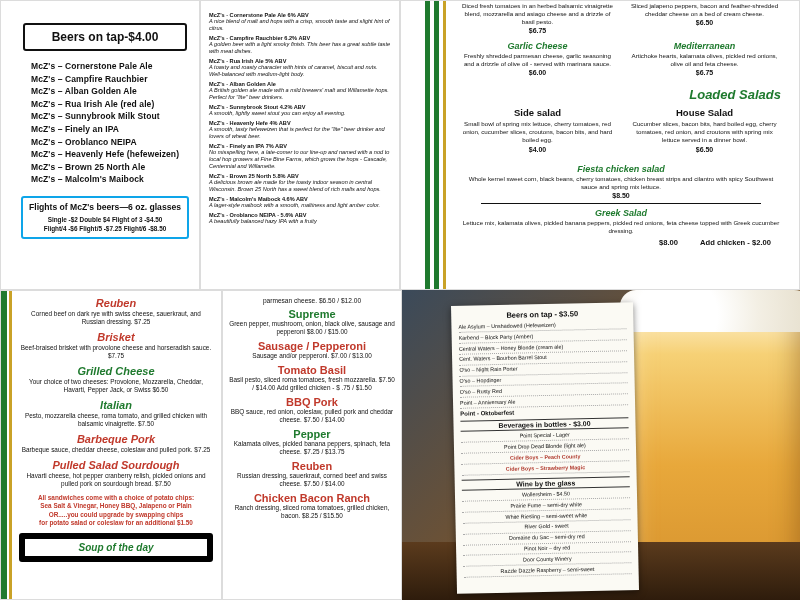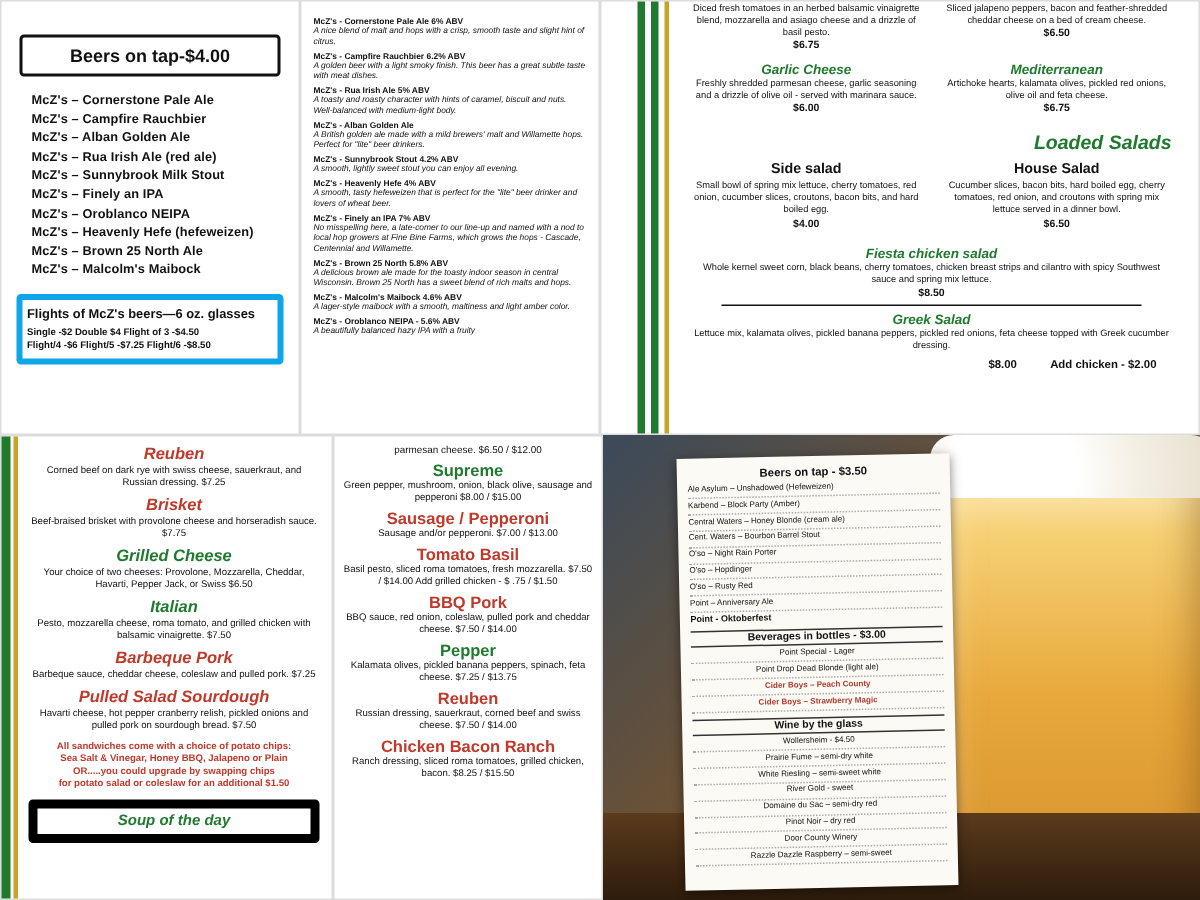--- a/index.html
+++ b/index.html
@@ -8,29 +8,29 @@
     background:#ffffff;
     font-family:"Liberation Sans", sans-serif;
     color:#111;
   }
   .page{position:relative;width:800px;height:600px;background:#f2f2f2;}
 
   
   .panel-beers{
     position:absolute;left:0;top:0;width:200px;height:290px;
     background:#ffffff;border:1px solid #dcdcdc;box-sizing:border-box;
-    padding:6px 6px 4px 6px;
+    padding:6px 6px 4px 16px;
   }
   .beers-title-box{
     border:2px solid #111;border-radius:3px;margin:16px 6px 10px 6px;
     text-align:center;padding:5px 2px;font-weight:bold;font-size:12px;
   }
   .beer-line{font-size:8.5px;font-weight:bold;margin:2.6px 0 2.6px 14px;letter-spacing:0.1px;}
   .flights-box{
-    border:4px solid #0ea5e9;border-radius:3px;margin:12px 4px 0 4px;padding:4px 3px;text-align:left;
+    border:2px solid #0ea5e9;border-radius:3px;margin:12px 4px 0 4px;padding:4px 3px;text-align:center;
   }
   .flights-title{font-size:8.6px;font-weight:bold;margin-bottom:4px;}
   .flights-row{font-size:6.4px;font-weight:bold;margin:1.5px 0;}
 
   
   .panel-descr{
     position:absolute;left:200px;top:0;width:200px;height:290px;
     background:#ffffff;border:1px solid #dcdcdc;box-sizing:border-box;
     padding:8px 8px 4px 8px;overflow:hidden;
   }

